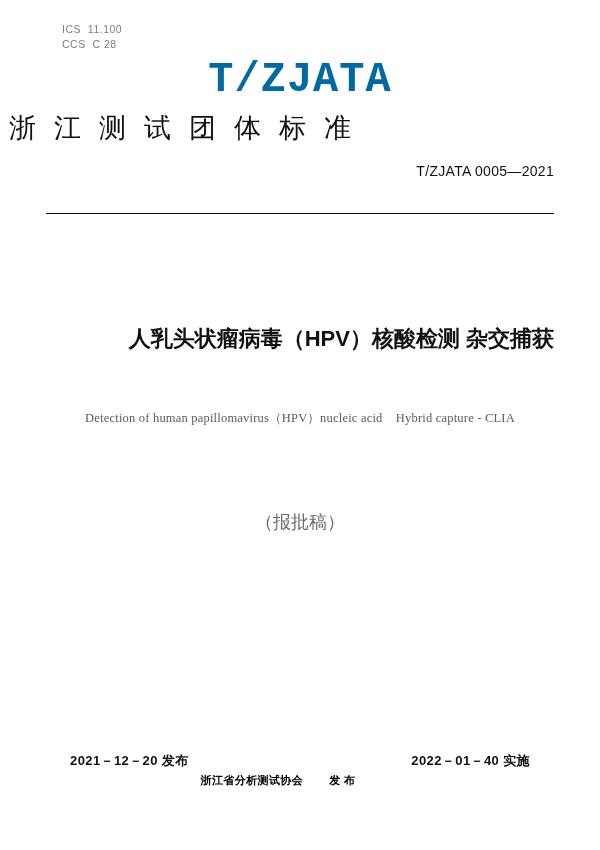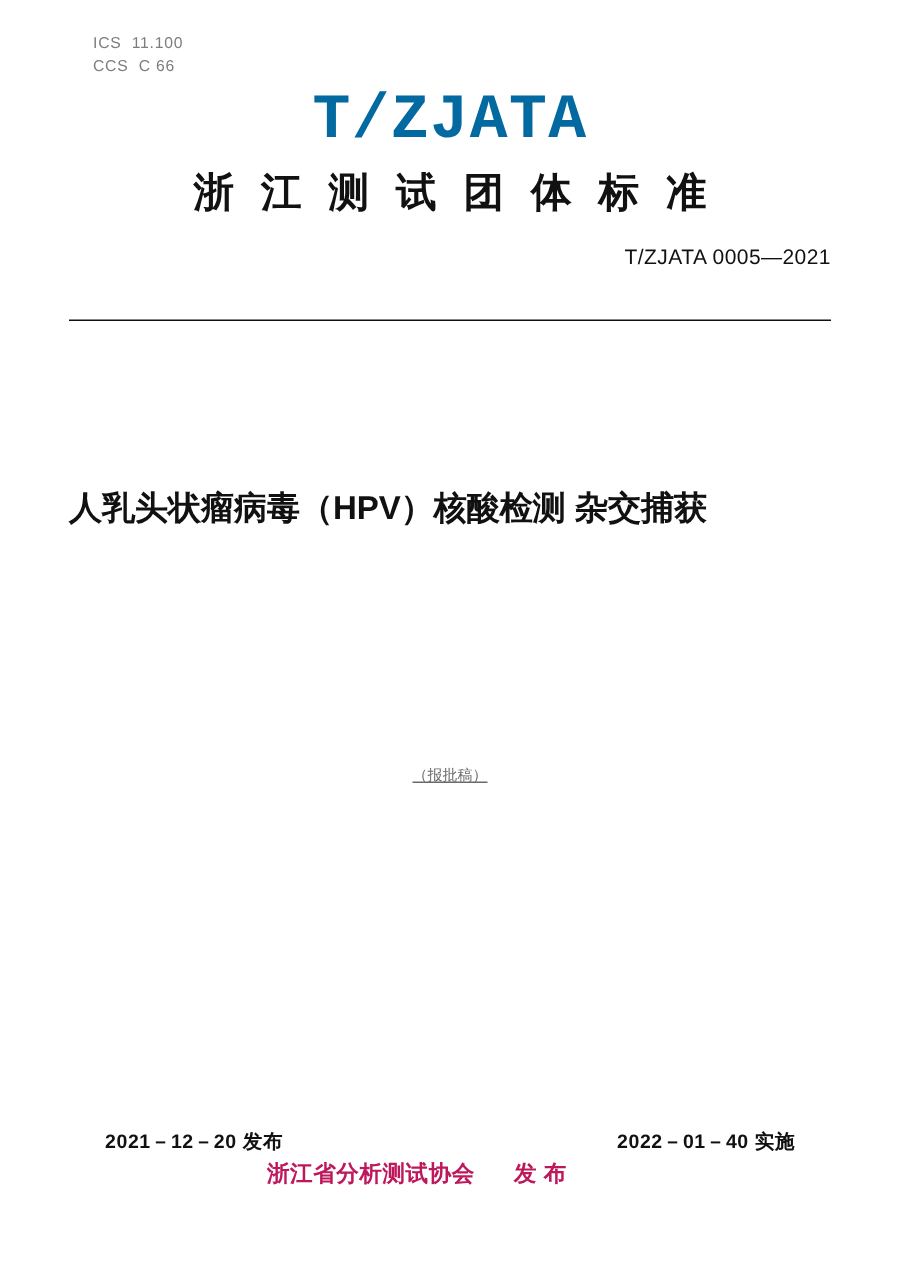--- a/index.html
+++ b/index.html
@@ -52,23 +52,23 @@
     color: #0369a1;
     display: inline-block;
   }
 
   
   .cn-standard {
     position: absolute;
     top: 110px;
     left: 0;
     width: 600px;
-    text-align: center;
-    font-family: "Liberation Sans", sans-serif;
-    font-weight: bold;
+    text-align: left;
+    font-family: "Liberation Sans", sans-serif;
+    font-weight: normal;
     font-size: 27px;
     color: #111;
     letter-spacing: 0px;
   }
   .cn-standard span { display: inline-block; padding: 0 9px; }
 
   
   .std-number {
     position: absolute;
     top: 163px;
@@ -88,21 +88,21 @@
     height: 0;
     border-top: 1.4px solid #111;
   }
 
   
   .doc-title {
     position: absolute;
     top: 320px;
     left: 46px;
     width: 508px;
-    text-align: left;
+    text-align: right;
     font-family: "Liberation Sans", sans-serif;
     font-weight: bold;
     font-size: 22px;
     line-height: 38px;
     color: #111;
     letter-spacing: 0px;
   }
 
   
   .doc-subtitle {
@@ -119,23 +119,22 @@
   }
 
   
   .draft-note {
     position: absolute;
     top: 510px;
     left: 46px;
     width: 508px;
     text-align: center;
     font-family: "Liberation Sans", sans-serif;
-    font-size: 10px;
+    font-size: 18px;
     color: #6a6a6a;
-    text-decoration: underline;
   }
 
   
   .dates {
     position: absolute;
     top: 752px;
     left: 70px;
     width: 460px;
     display: flex;
     justify-content: space-between;
@@ -148,52 +147,53 @@
 
   
   .publisher {
     position: absolute;
     top: 773px;
     left: 0;
     width: 556px;
     text-align: center;
     font-family: "Liberation Sans", sans-serif;
     font-weight: bold;
-    font-size: 15px;
-    color: #be185d;
+    font-size: 11px;
+    color: #000000;
     letter-spacing: 0.4px;
   }
   .publisher .gap { display: inline-block; width: 26px; }
 </style>
 </head>
 <body>
 
 <div class="page">
 
   <div class="codes">
     <div>ICS  11.100</div>
-    <div>CCS  C 66</div>
+    <div>CCS  C 28</div>
   </div>
 
   <div class="logo-wrap">
     <span class="logo">T/ZJATA</span>
   </div>
 
   <div class="cn-standard">
     <span>浙</span><span>江</span><span>测</span><span>试</span><span>团</span><span>体</span><span>标</span><span>准</span>
   </div>
 
   <div class="std-number">T/ZJATA 0005—2021</div>
 
   <div class="rule"></div>
 
   <div class="doc-title">
     <div>人乳头状瘤病毒（HPV）核酸检测 杂交捕获</div>
   </div>
 
+  <div class="doc-subtitle">Detection of human papillomavirus（HPV）nucleic acid    Hybrid capture - CLIA</div>
 
   <div class="draft-note">（报批稿）</div>
 
   <div class="dates">
     <div>2021－12－20 发布</div>
     <div>2022－01－40 实施</div>
   </div>
 
   <div class="publisher">
     <span>浙江省分析测试协会</span><span class="gap"></span><span>发 布</span>

